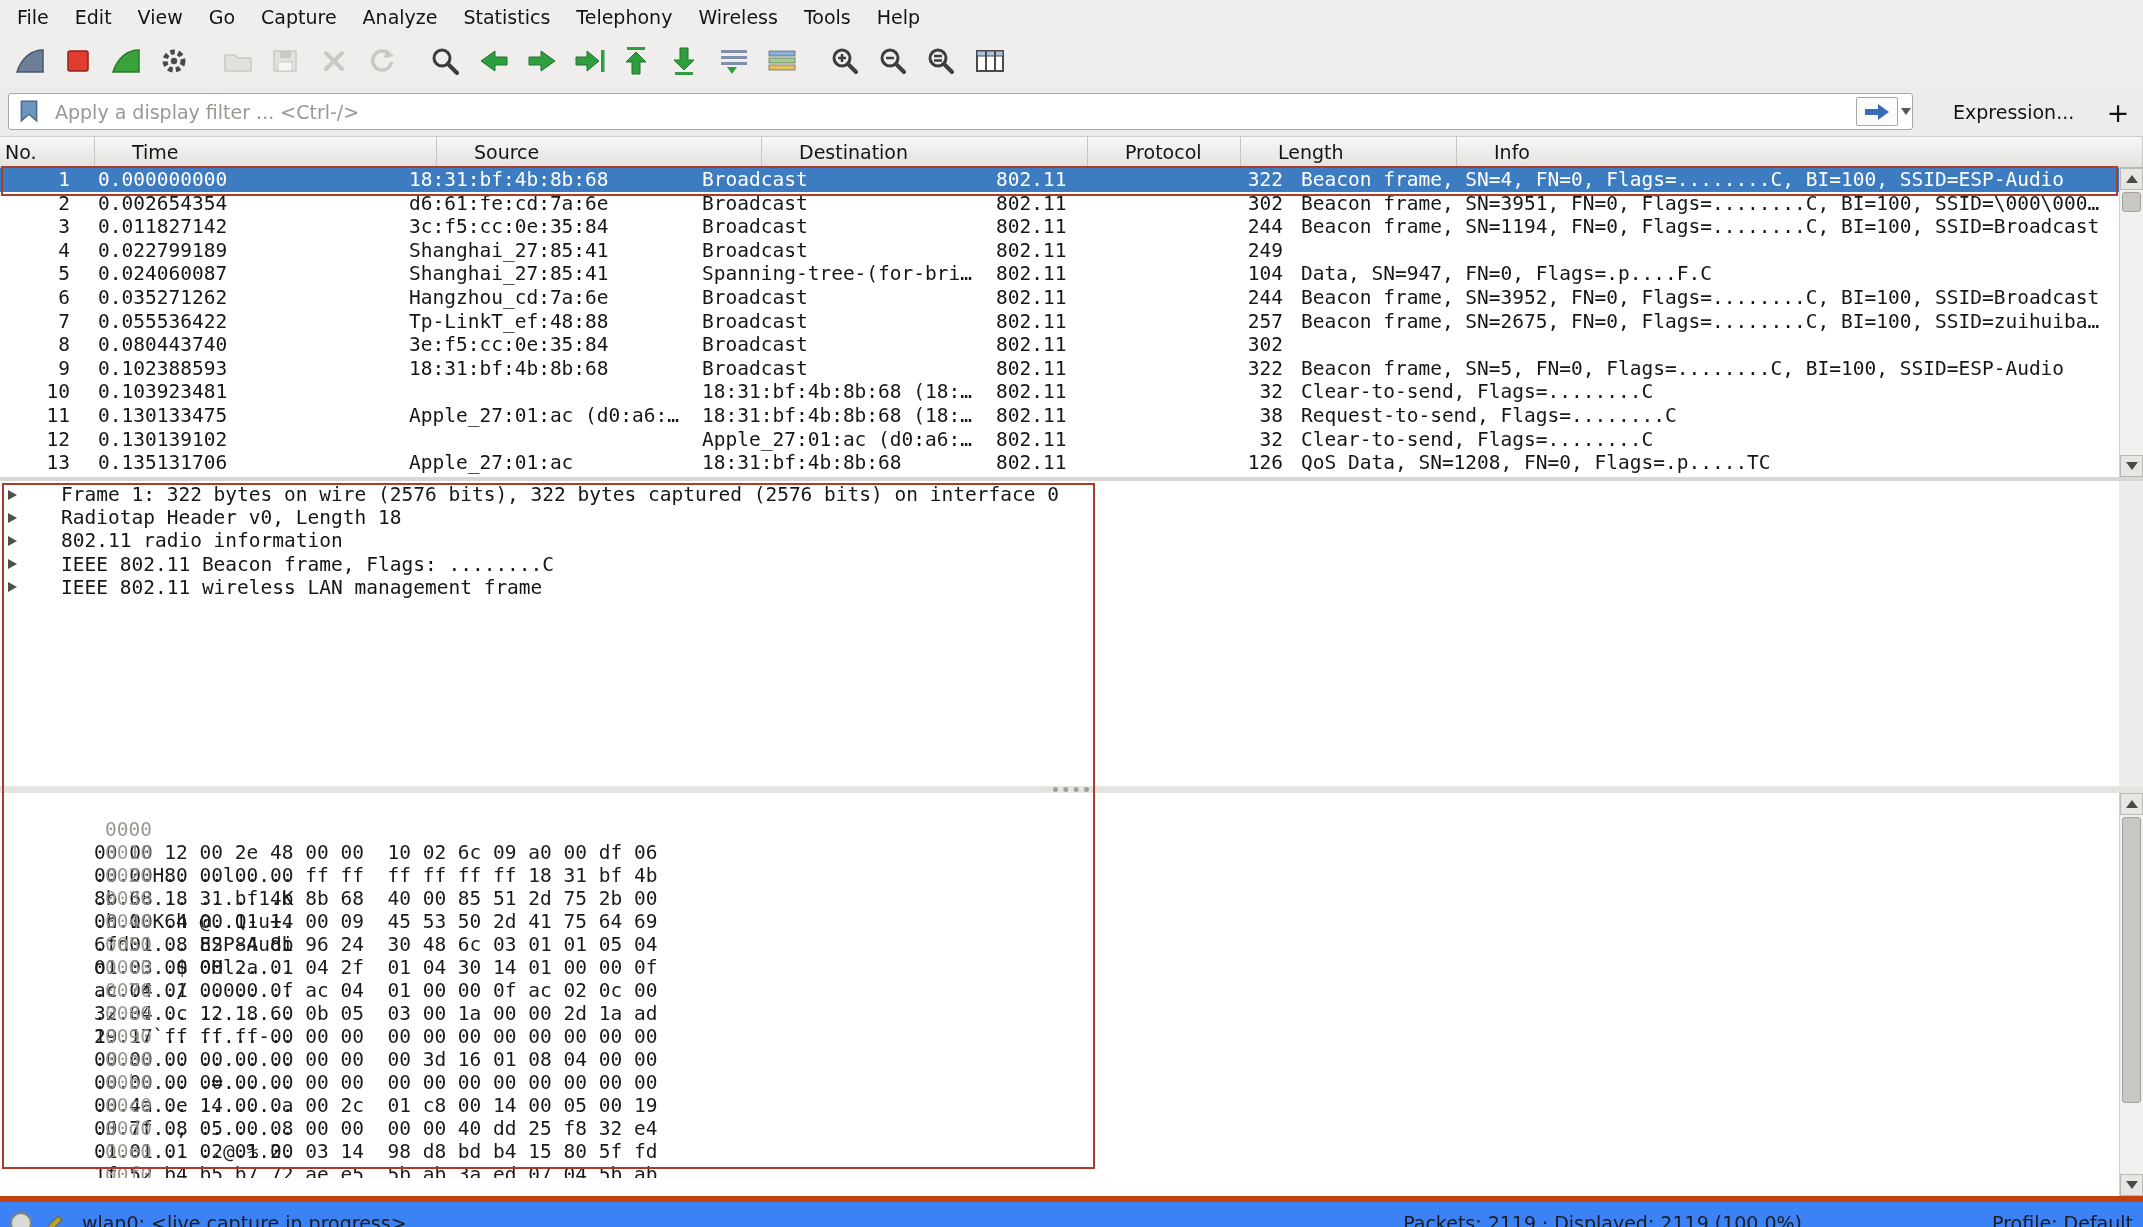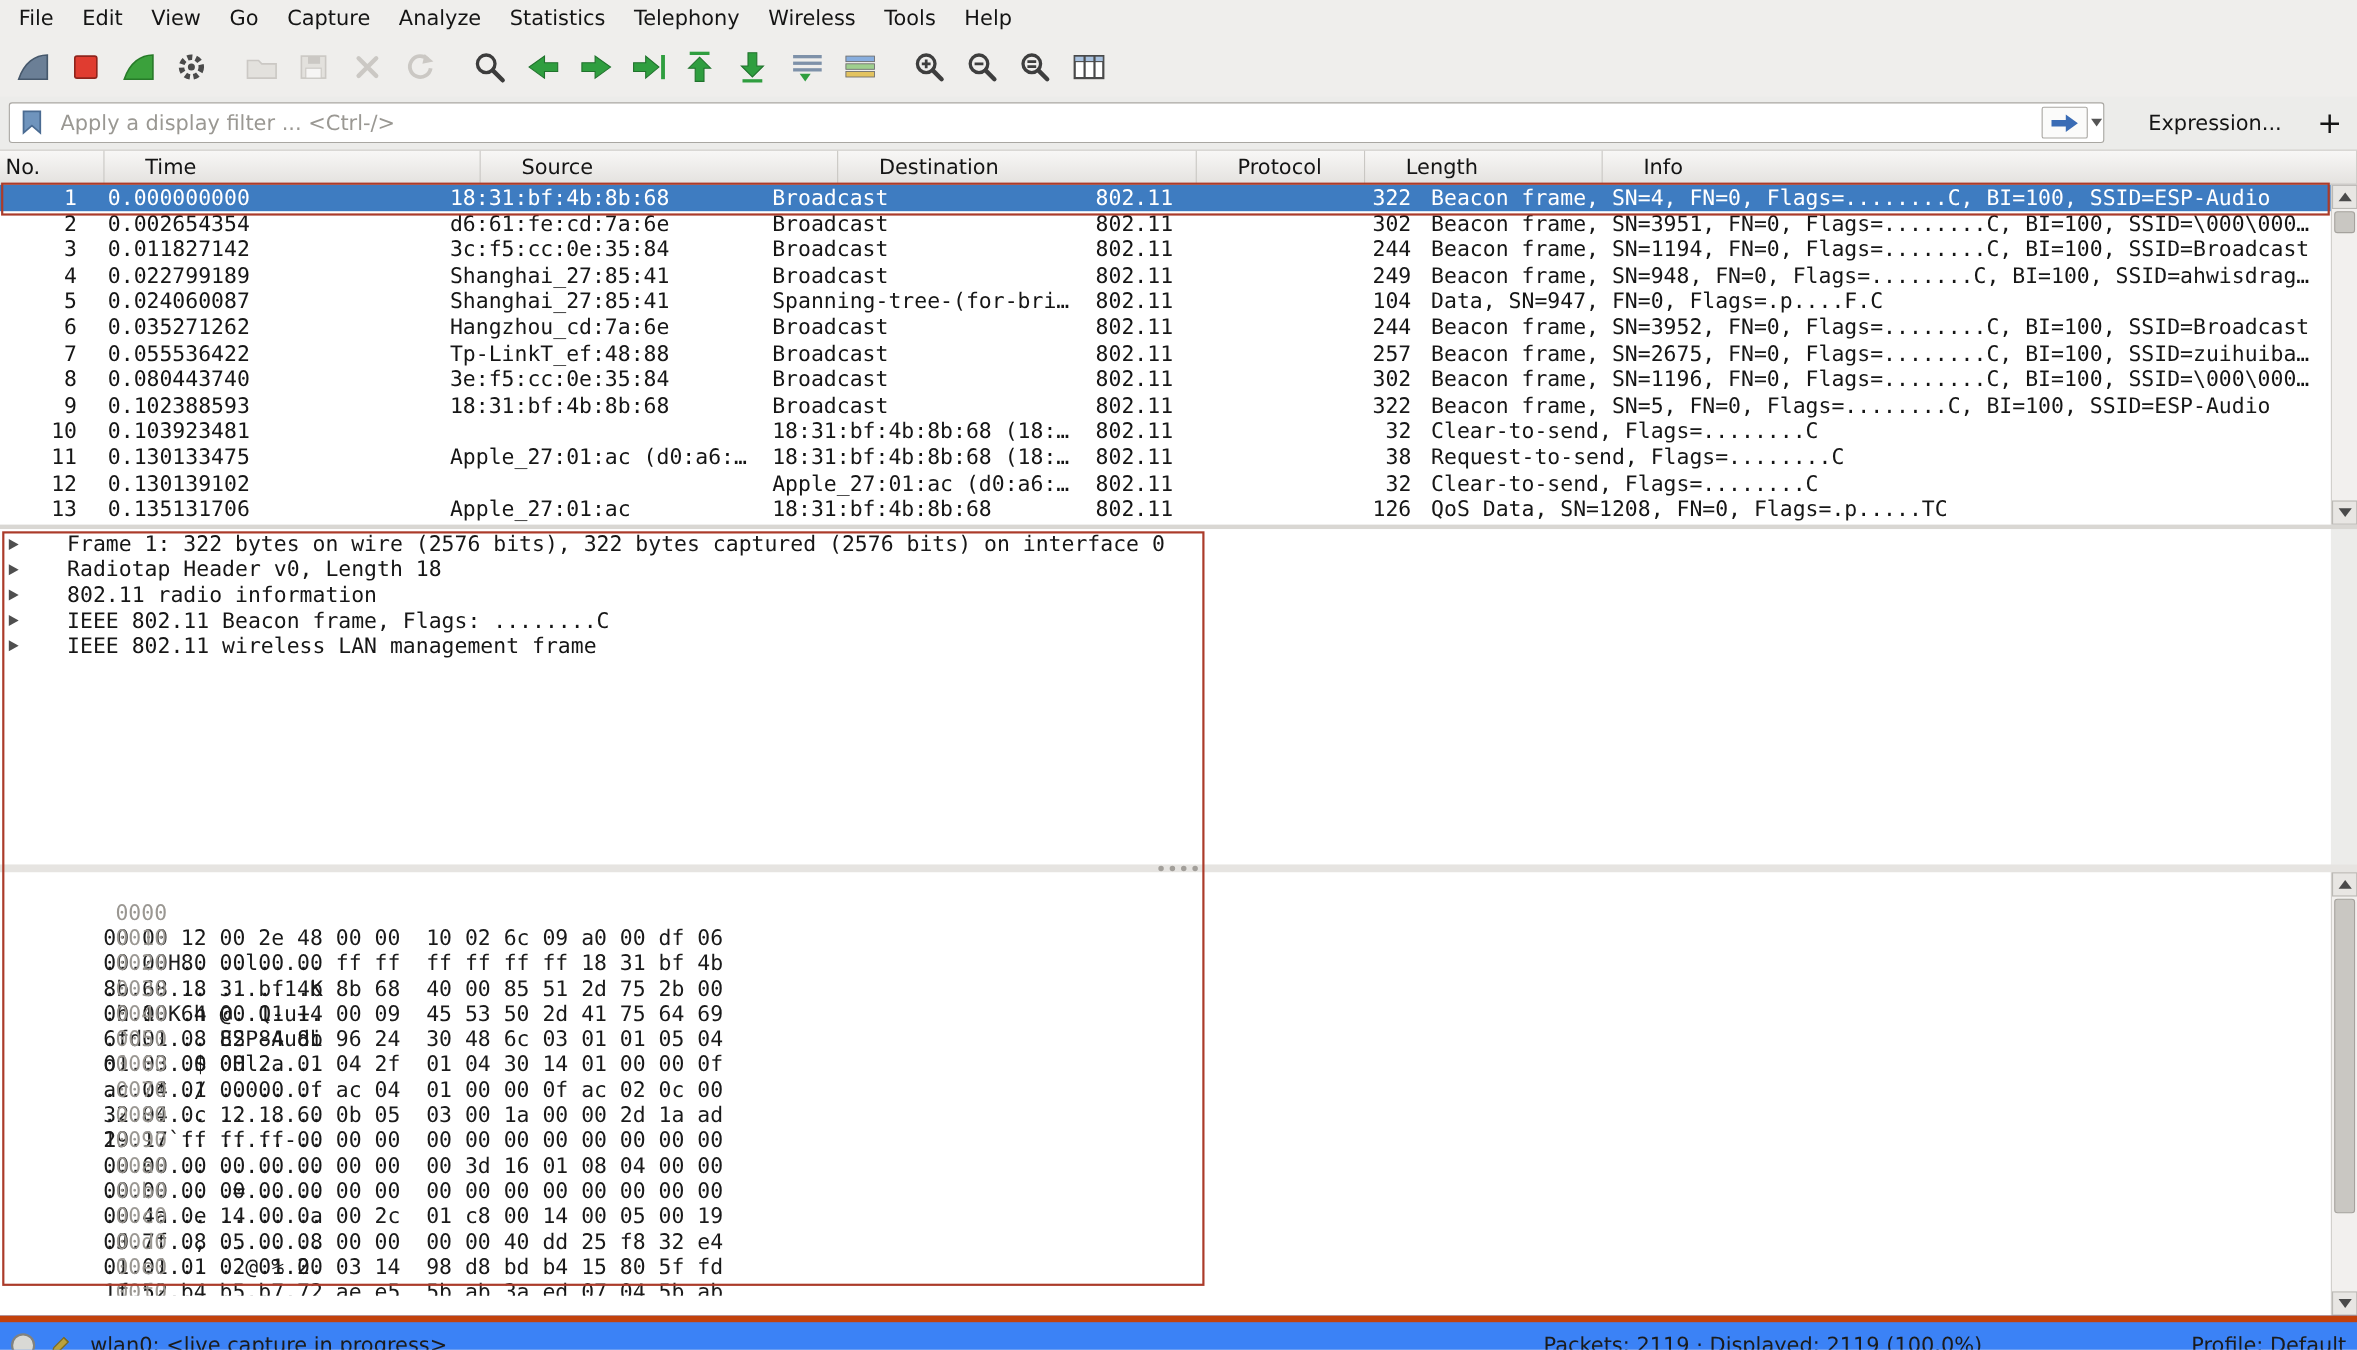--- a/index.html
+++ b/index.html
@@ -315,21 +315,20 @@
       <span class="pcell c-info">Beacon frame, SN=1194, FN=0, Flags=........C, BI=100, SSID=Broadcast</span>
     </div>
 
     <div class="prow grid7">
       <span class="pcell c-no">4</span>
       <span class="pcell c-time">0.022799189</span>
       <span class="pcell c-src">Shanghai_27:85:41</span>
       <span class="pcell c-dst">Broadcast</span>
       <span class="pcell c-proto">802.11</span>
       <span class="pcell c-len">249</span>
-      <span class="pcell c-info">Beacon frame, SN=948, FN=0, Flags=........C, BI=100, SSID=ahwisdrag…</span>
     </div>
 
     <div class="prow grid7">
       <span class="pcell c-no">5</span>
       <span class="pcell c-time">0.024060087</span>
       <span class="pcell c-src">Shanghai_27:85:41</span>
       <span class="pcell c-dst">Spanning-tree-(for-bri…</span>
       <span class="pcell c-proto">802.11</span>
       <span class="pcell c-len">104</span>
       <span class="pcell c-info">Data, SN=947, FN=0, Flags=.p....F.C</span>
@@ -355,21 +354,20 @@
       <span class="pcell c-info">Beacon frame, SN=2675, FN=0, Flags=........C, BI=100, SSID=zuihuiba…</span>
     </div>
 
     <div class="prow grid7">
       <span class="pcell c-no">8</span>
       <span class="pcell c-time">0.080443740</span>
       <span class="pcell c-src">3e:f5:cc:0e:35:84</span>
       <span class="pcell c-dst">Broadcast</span>
       <span class="pcell c-proto">802.11</span>
       <span class="pcell c-len">302</span>
-      <span class="pcell c-info">Beacon frame, SN=1196, FN=0, Flags=........C, BI=100, SSID=\000\000…</span>
     </div>
 
     <div class="prow grid7">
       <span class="pcell c-no">9</span>
       <span class="pcell c-time">0.102388593</span>
       <span class="pcell c-src">18:31:bf:4b:8b:68</span>
       <span class="pcell c-dst">Broadcast</span>
       <span class="pcell c-proto">802.11</span>
       <span class="pcell c-len">322</span>
       <span class="pcell c-info">Beacon frame, SN=5, FN=0, Flags=........C, BI=100, SSID=ESP-Audio</span>

